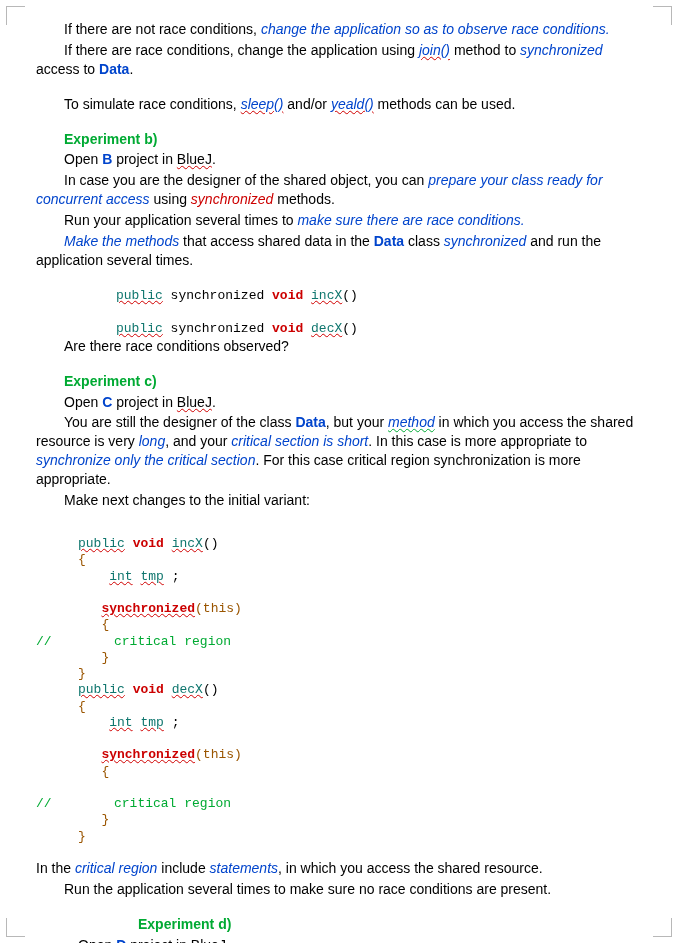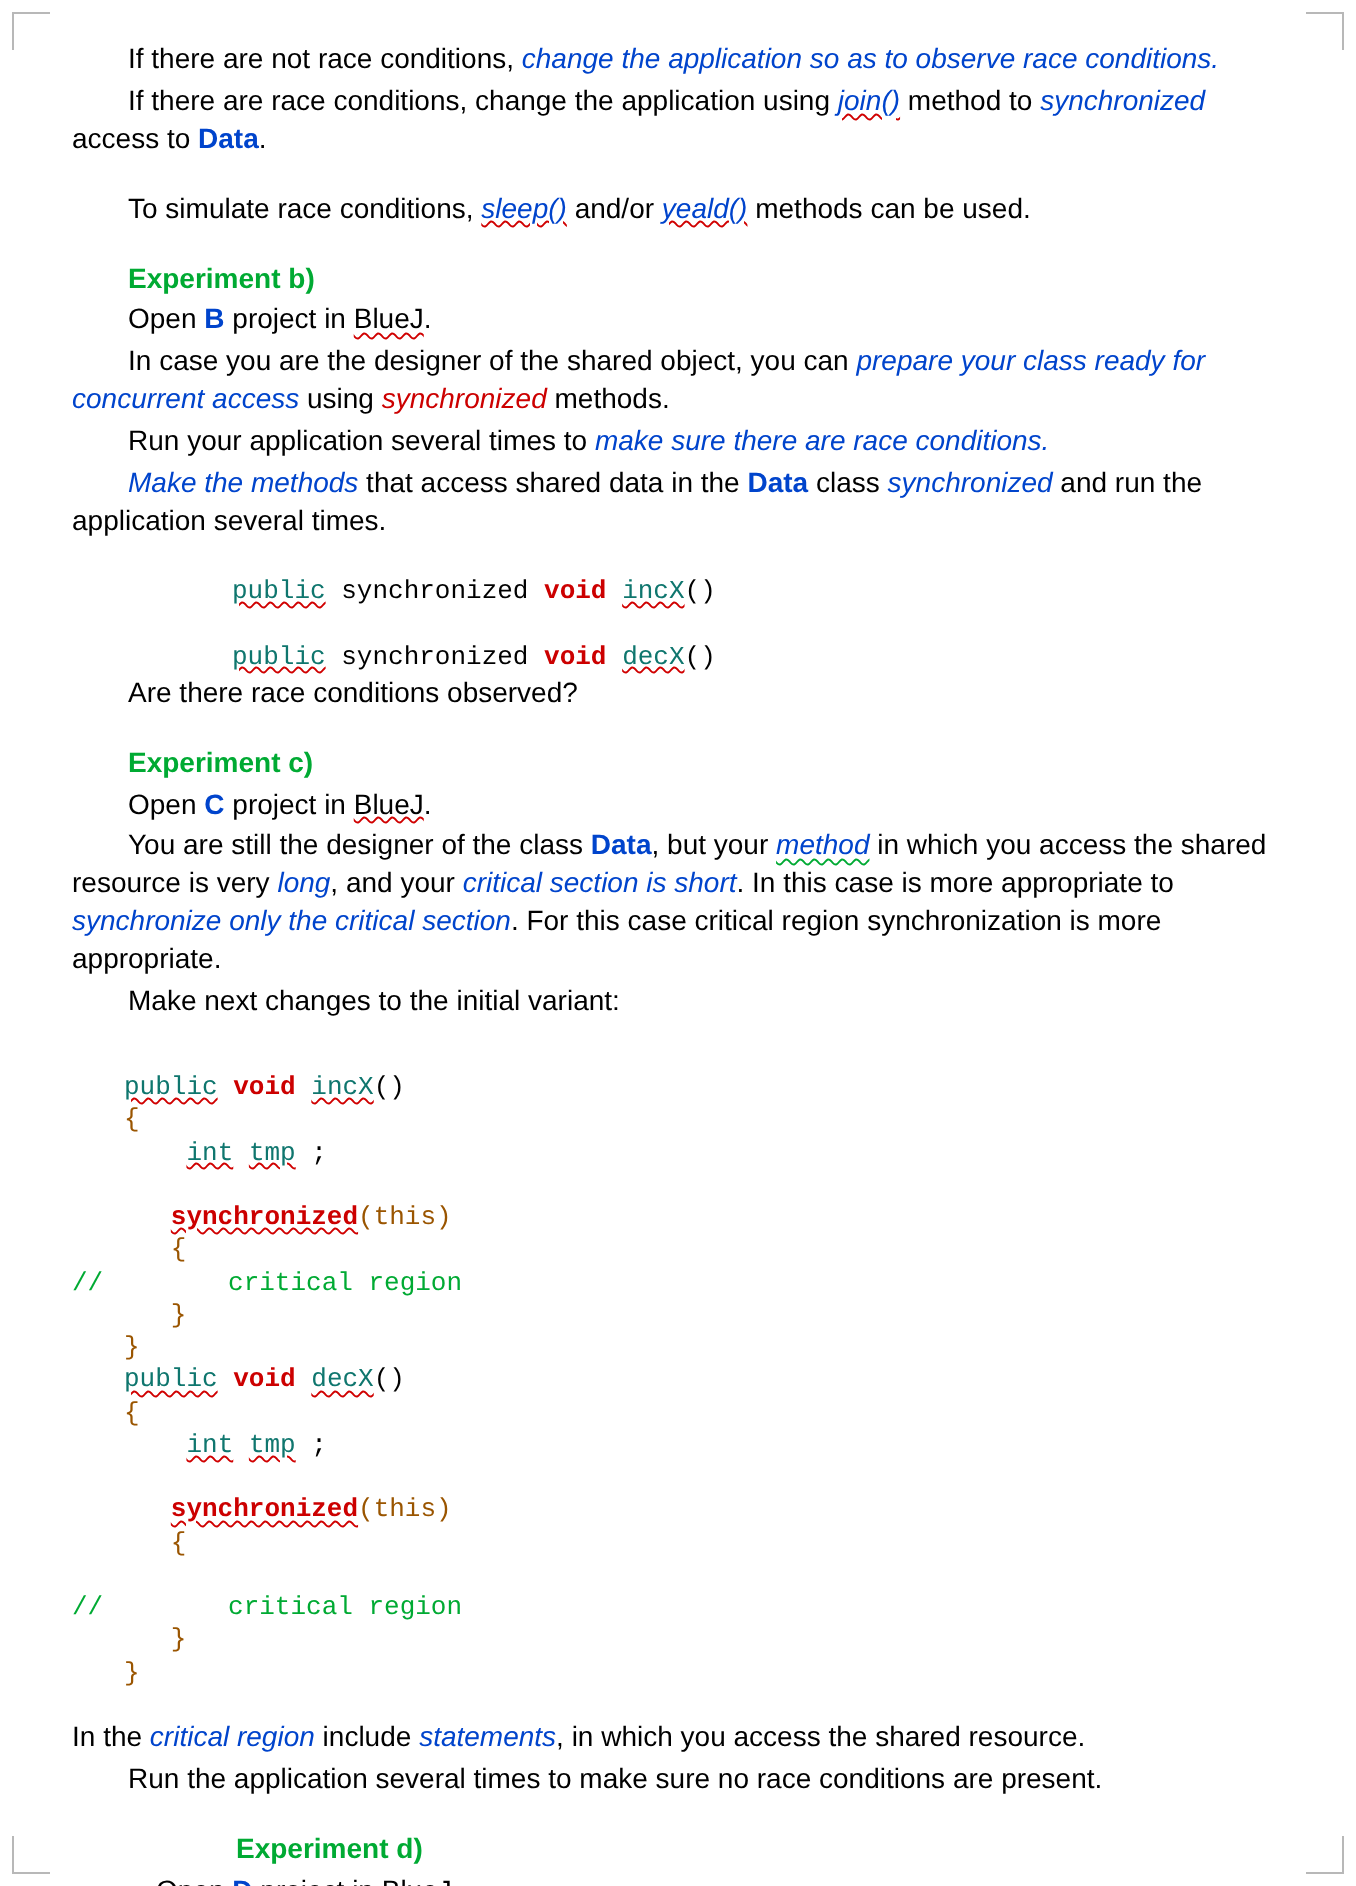--- a/index.html
+++ b/index.html
@@ -35,21 +35,21 @@
   .red-i { color: var(--red); font-style: italic; }
   .sp { text-decoration: underline; text-decoration-style: wavy; text-decoration-color: #d00000; text-decoration-thickness:1px; }
   .spg { text-decoration: underline; text-decoration-style: wavy; text-decoration-color: #00aa33; text-decoration-thickness:1px; }
   .mono { font-family: "Courier New", monospace; font-size:13px; white-space: pre; line-height:1.25; }
   .code-kw { color: var(--red); font-weight:bold;text-align:center; }
   .code-sp { color:#0f766e; text-decoration: underline; text-decoration-style: wavy; text-decoration-color:#d00000; text-decoration-thickness:1px;}
   .brown { color: var(--brown); }
   .cmt { color: var(--green); }
   .gap { height: 8px; }
   .gapL { height: 14px; }
-  .indent-block { margin-left:26px; }
+  .indent-block { margin-left:42px; }
 </style>
 </head>
 <body>
 
 <div class="crop tl"></div>
 <div class="crop tr"></div>
 <div class="crop bl"></div>
 <div class="crop br"></div>
 
 <p>
@@ -136,17 +136,17 @@
 <div class="gapL"></div>
 
 <p>
   <span>In the </span><span class="blue-i">critical region</span><span> include </span><span class="blue-i">statements</span><span>, in which you access the shared resource.</span>
 </p>
 
 <p class="ind">Run the application several times to make sure no race conditions are present.</p>
 
 <div class="gapL"></div>
 
-<p class="green-b" style="margin-left:42px;padding-left:40px;">Experiment d)</p>
+<p class="green-b" style="margin-left:62px;padding-left:40px;">Experiment d)</p>
 
 <p style="margin-left:42px;">
   <span>Open </span><span class="blue-b">D</span><span> project in </span><span class="sp">BlueJ</span><span>.</span>
 </p>
 
 </body></html>

